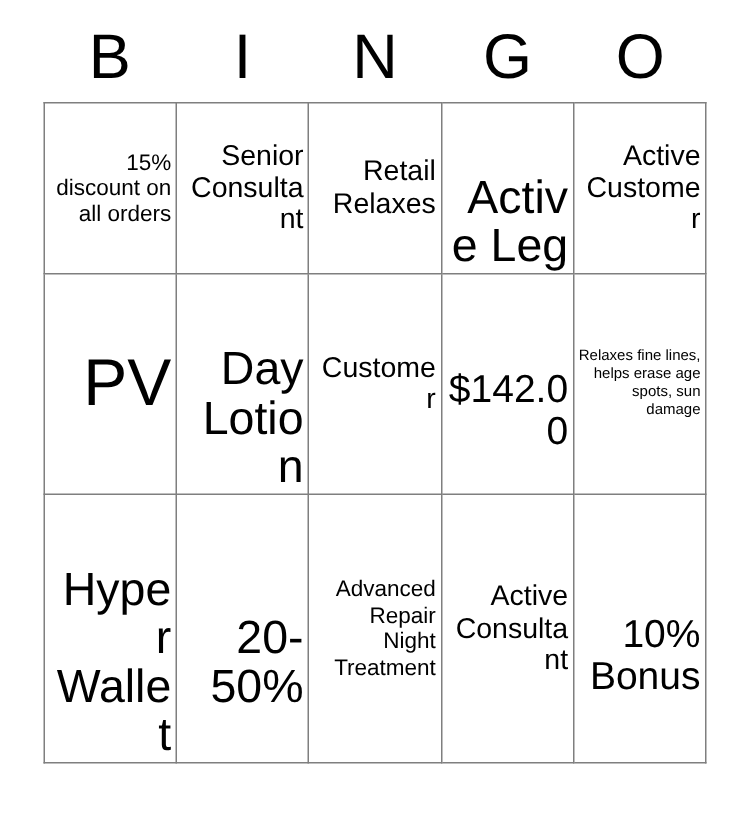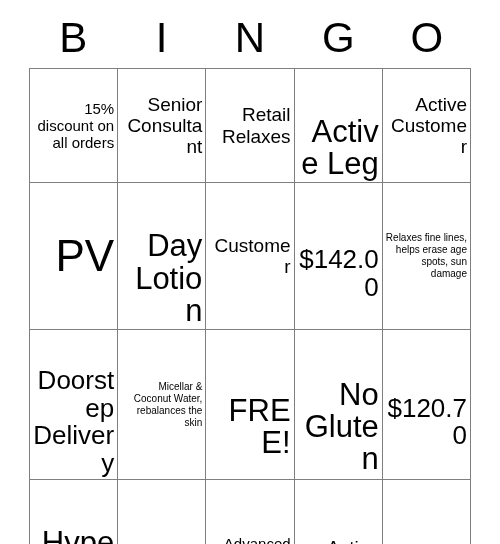--- a/index.html
+++ b/index.html
@@ -115,37 +115,20 @@
           </td>
         <td>
             <span class="cell-text fs-lg">$142.00</span>
           </td>
         <td>
             <span class="cell-text fs-xs">Relaxes fine lines, helps erase age spots, sun damage</span>
           </td>
       </tr>
       <tr>
         <td>
-            <span class="cell-text fs-lg">Doorstep Delivery</span>
-          </td>
-        <td>
-            <span class="cell-text fs-xs">Micellar &amp; Coconut Water, rebalances the skin</span>
-          </td>
-        <td>
-            <span class="cell-text fs-xl">FREE!</span>
-          </td>
-        <td>
-            <span class="cell-text fs-xl">No Gluten</span>
-          </td>
-        <td>
-            <span class="cell-text fs-lg">$120.70</span>
-          </td>
-      </tr>
-      <tr>
-        <td>
             <span class="cell-text fs-xl">Hyper Wallet</span>
           </td>
         <td>
             <span class="cell-text fs-xl">20-50%</span>
           </td>
         <td>
             <span class="cell-text fs-sm">Advanced Repair Night Treatment</span>
           </td>
         <td>
             <span class="cell-text fs-md">Active Consultant</span>

